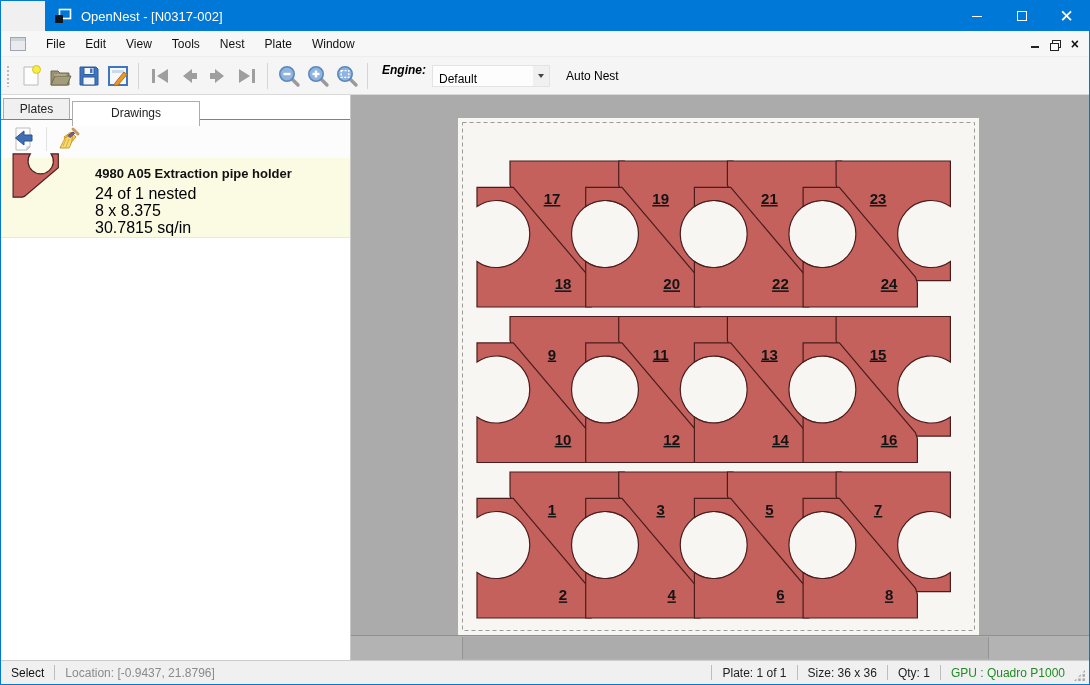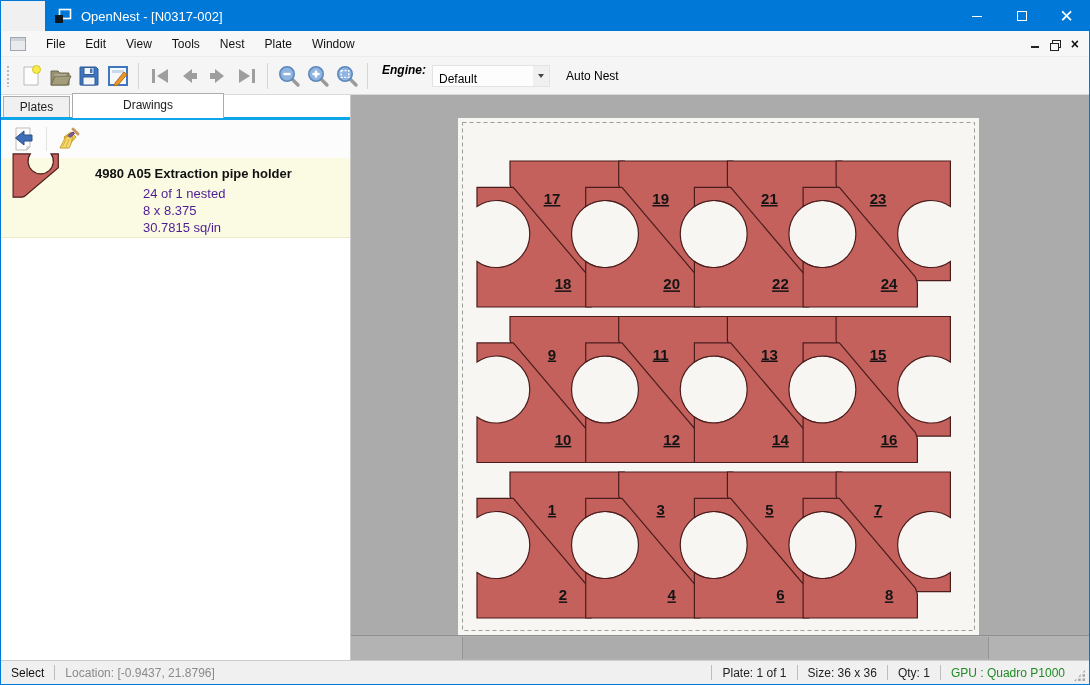--- a/index.html
+++ b/index.html
@@ -56,34 +56,34 @@
   .combo-arrow{ width:16px; height:20px; background:#F0F0F0; display:flex; align-items:center; justify-content:center; }
   .combo-arrow::after{ content:""; width:0; height:0; border-left:3.5px solid transparent;
     border-right:3.5px solid transparent; border-top:4px solid #444; }
   .autonest{ font-size:12px; padding:6px 10px; margin-left:6px; border-radius:3px; }
 
   
   .body{ flex:1; display:flex; min-height:0; }
 
   
   .sidebar{ width:350px; background:#fff; border-right:1px solid #C8C8C8; display:flex; flex-direction:column; }
-  .tabstrip{ height:25px; display:flex; align-items:flex-end; background:#fff; border-bottom:3px solid #0ea5e9; padding-left:2px; }
+  .tabstrip{ height:25px; display:flex; align-items:flex-end; background:#fff; border-bottom:1px solid #0ea5e9; padding-left:2px; }
   .tab{ font-size:12px; text-align:center; border:1px solid #ACACAC; border-bottom:none;
     background:#F0F0F0; color:#222; }
   .tab.inactive{ width:67px; height:21px; line-height:20px; margin-bottom:0; }
-  .tab.active{ width:152px; height:25px; line-height:23px; background:#fff; position:relative; top:1px; margin-left:2px; }
+  .tab.active{ width:128px; height:25px; line-height:23px; background:#fff; position:relative; top:7px; margin-left:2px; }
   .panel-toolbar{ height:38px; display:flex; align-items:center; padding-left:8px; background:#FCFCFC; }
   .psep{ width:1px; height:24px; background:#E2E2E2; margin:0 7px; }
   .pbtn{ width:30px; height:30px; display:flex; align-items:center; justify-content:center; border-radius:3px; }
 
   .drawing-item{ background:#FBFAE3; border-bottom:1px solid #ECEACB; display:flex; padding:5px 8px 22px 10px; height:80px; }
   .thumb-wrap{ width:84px; display:flex; align-items:center; }
   .item-texts{ flex:1; padding-top:3px; }
   .item-title{ font-size:13px; font-weight:700; color:#111; margin-bottom:4px; }
-  .item-sub{ font-size:13px; color:#4c1d95; line-height:17px;margin-left:48px; }
+  .item-sub{ font-size:16px; color:#000000; line-height:17px; }
 
   
   .canvas{ flex:1; position:relative; background:#ABABAB; overflow:hidden; }
   .plate-svg{ position:absolute; left:107px; top:23px; }
   .hscroll{ position:absolute; left:0; right:0; bottom:0; height:25px; background:#B3B3B3; border-top:1px solid #8F8F8F; }
   .hscroll .thumbbar{ position:absolute; left:111px; width:527px; top:1px; bottom:1px; background:#ACACAC;
     border-left:1px solid #949494; border-right:1px solid #949494; }
 
   
   .statusbar{

